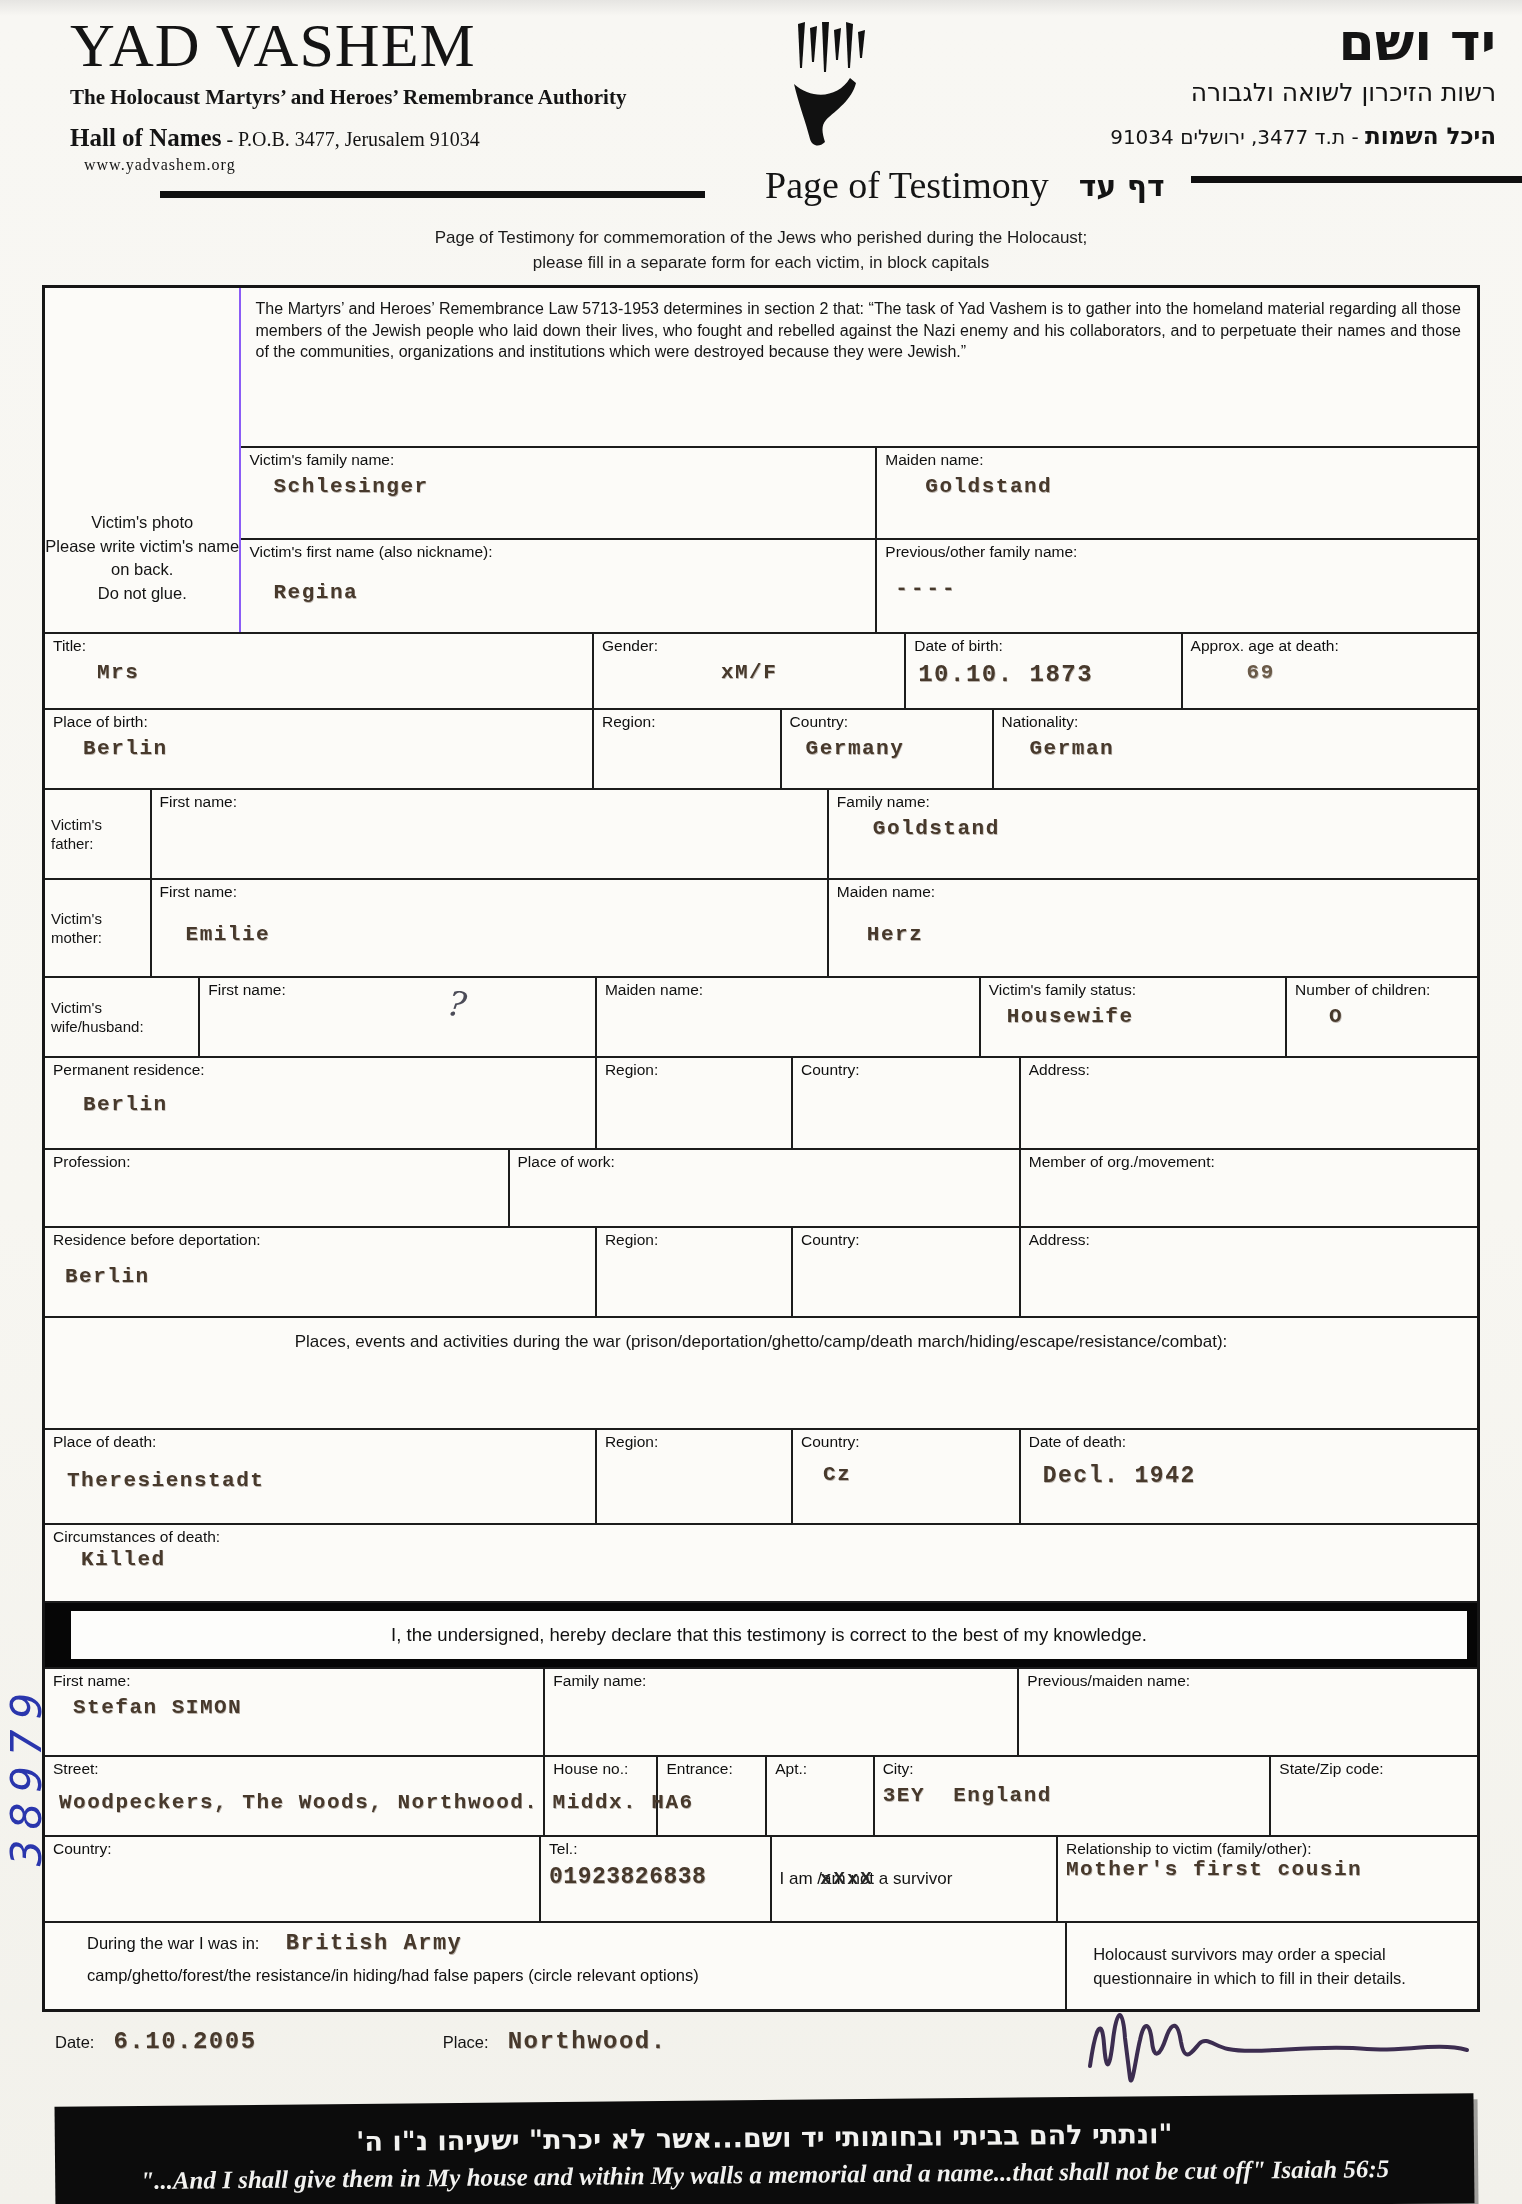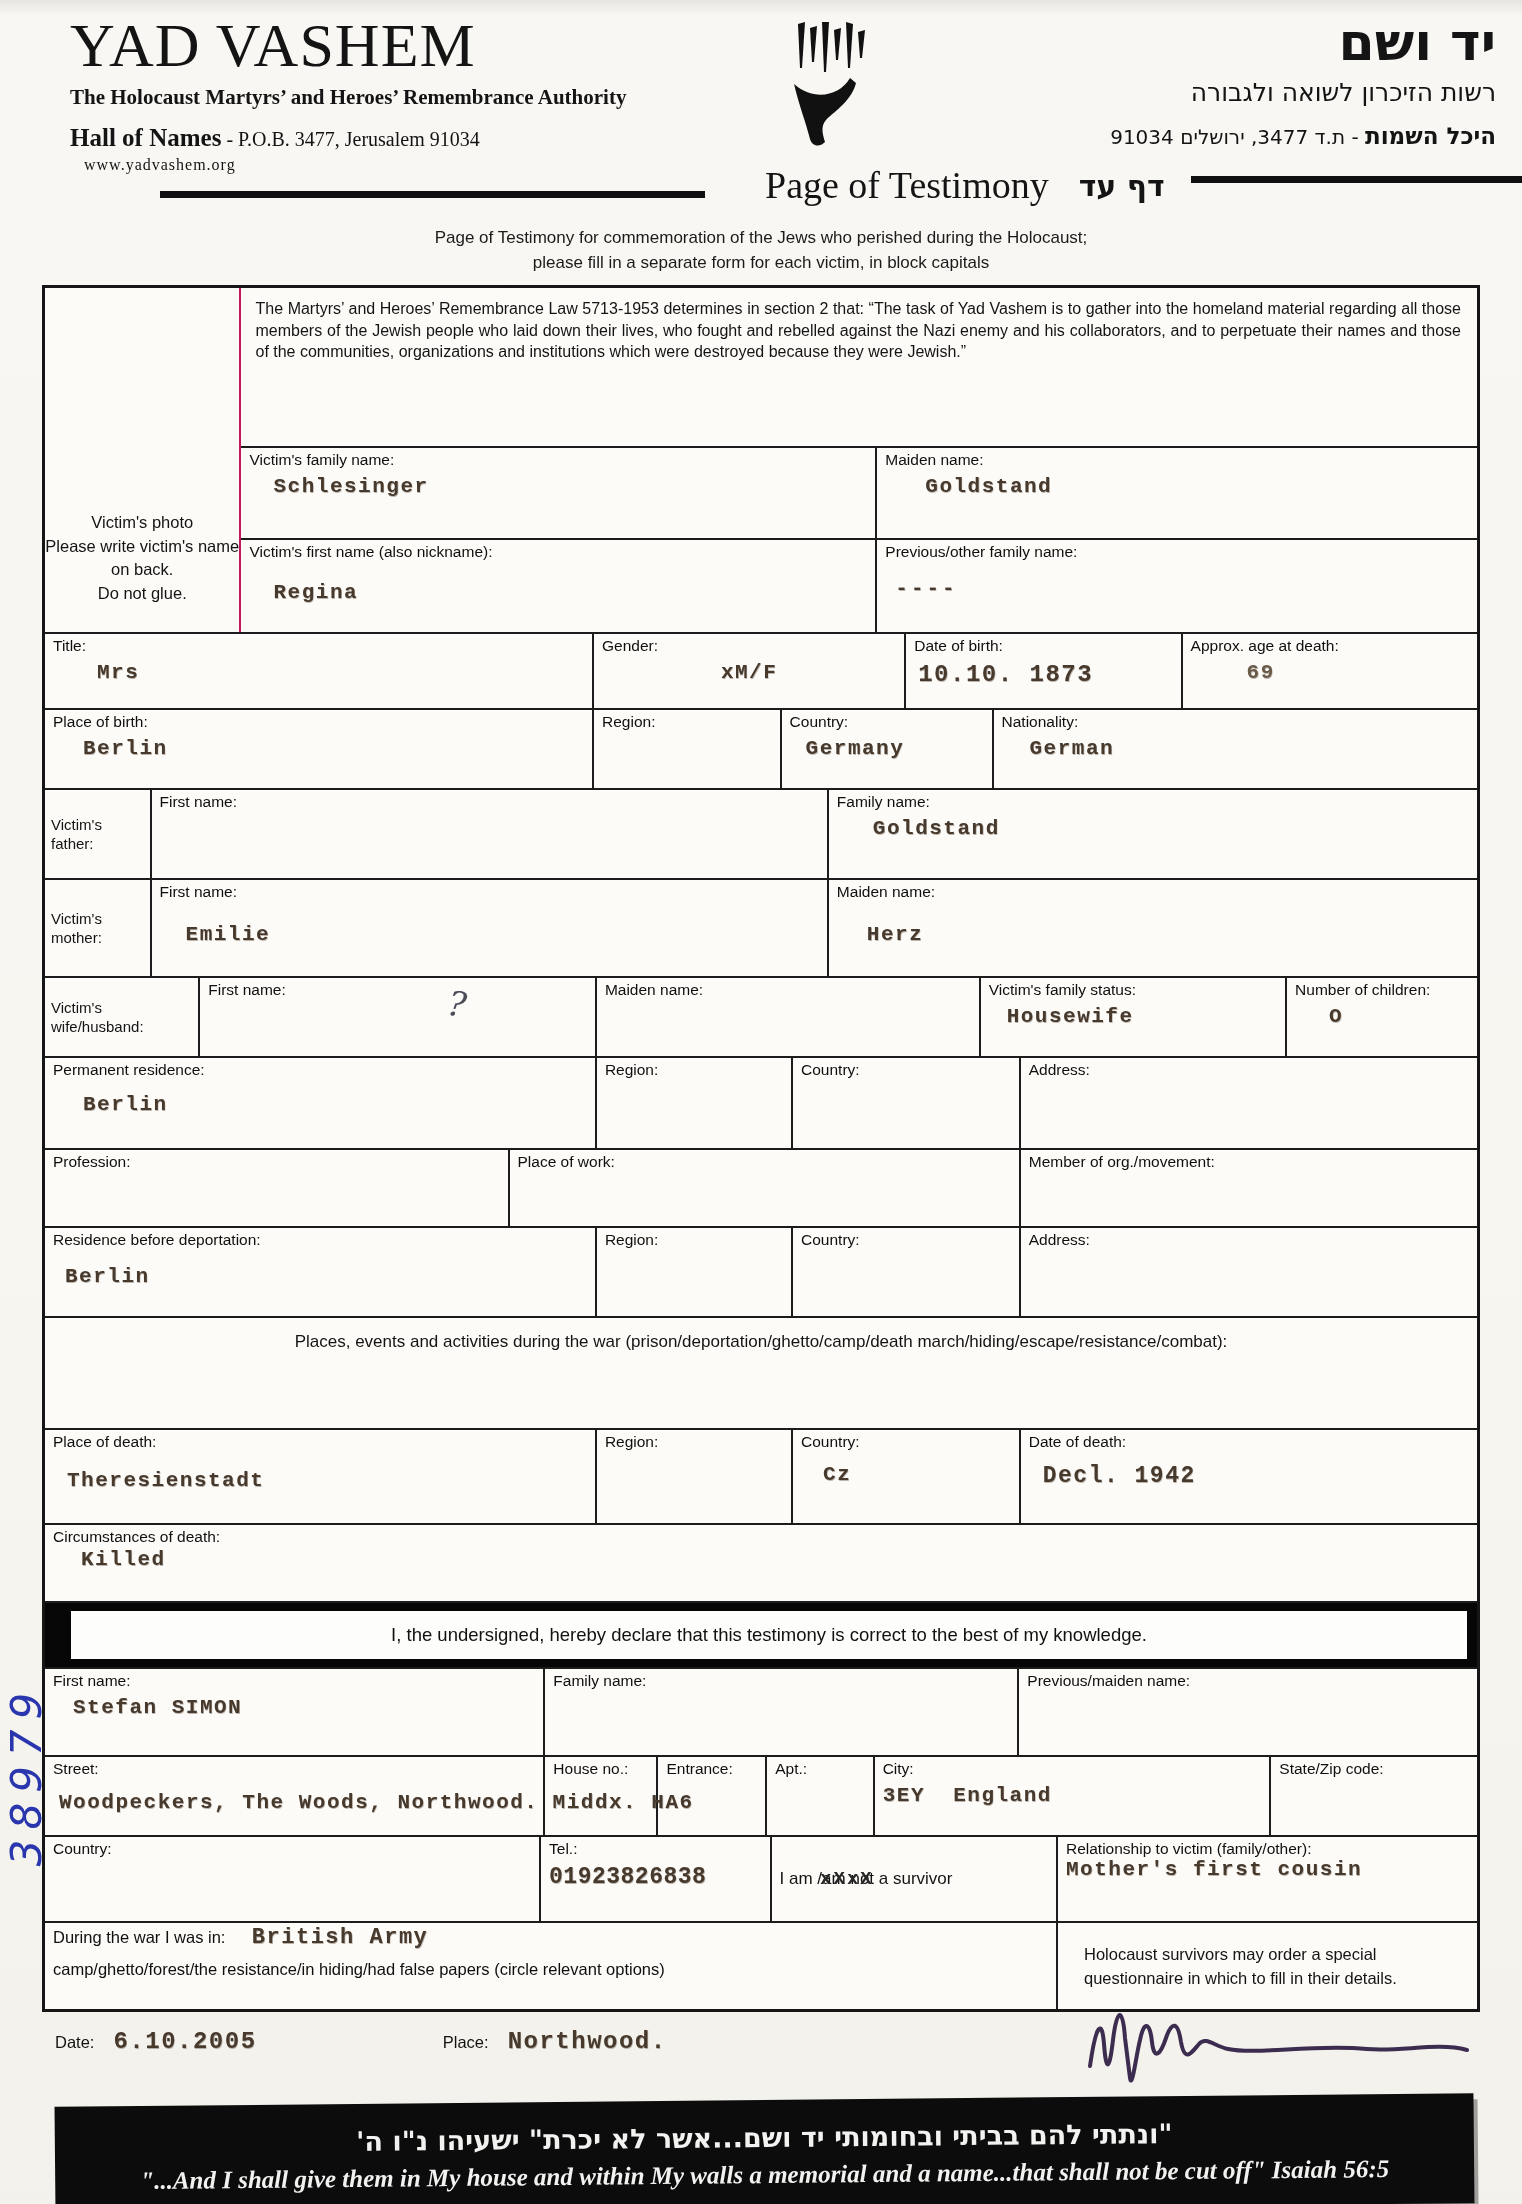--- a/index.html
+++ b/index.html
@@ -38,21 +38,21 @@
   .frow + .frow{border-top:2px solid #1c1c1c;}
   .cell{box-sizing:border-box;padding:3px 8px;position:relative;}
   .cell + .cell{border-left:2px solid #1c1c1c;}
   .lb{font-size:15.5px;color:#0f0f0f;}
   .tw{font-family:"Liberation Mono","DejaVu Sans Mono",monospace;font-weight:bold;font-size:21px;
       color:#47392c;letter-spacing:1.5px;text-shadow:0.6px 0.6px 0.4px rgba(66,50,36,0.35);}
   .val{display:block;margin-top:6px;}
   .side{display:flex;align-items:center;font-size:15px;line-height:1.3;padding-left:6px;}
 
   .photo-cell{width:13.6%;display:flex;align-items:flex-end;justify-content:center;text-align:center;
-      border-right:2px solid #be185d;padding-bottom:26px;font-size:16.5px;line-height:1.45;}
+      border-right:2px solid #8b5cf6;padding-bottom:26px;font-size:16.5px;line-height:1.45;}
   .rowA-right{width:86.4%;display:flex;flex-direction:column;}
   .law{height:158px;padding:10px 16px 0 14px;font-size:16px;line-height:1.33;text-align:justify;box-sizing:border-box;}
   .subrow{display:flex;border-top:2px solid #1c1c1c;box-sizing:border-box;}
   .subrow .cell:first-child{border-left:none;}
 
   .decl-row{background:#060606;padding:8px 10px 8px 26px;height:66px;box-sizing:border-box;}
   .decl-inner{background:#fdfdfb;height:100%;display:flex;align-items:center;justify-content:center;
       font-size:18.5px;color:#111;}
 
   .ovwrap{position:relative;display:inline-block;}
@@ -376,21 +376,21 @@
           <span class="ovwrap"><span>am n</span><span class="ovmarks">xXxX</span></span>
           <span>ot a survivor</span>
       </div>
       <div class="cell" style="width:29.4%;">
         <span class="lb">Relationship to victim (family/other):</span>
         <span class="val tw" style="margin-top:0;">Mother's first cousin</span>
       </div>
     </div>
 
     <div class="frow" style="height:88px;">
-      <div class="cell" style="width:70.6%;padding-top:2px;">
+      <div class="cell" style="width:70.6%;padding-top:8px;margin-left:34px;">
         <span class="lb" style="font-size:16.5px;">During the war I was in:</span>
         <span class="tw" style="margin-left:22px;font-size:22px;">British Army</span>
         <span class="lb" style="display:block;margin-top:10px;font-size:16.5px;">camp/ghetto/forest/the resistance/in hiding/had false papers (circle relevant options)</span>
       </div>
       <div class="cell note-cell" style="width:29.4%;">Holocaust survivors may order a special questionnaire in which to fill in their details.</div>
     </div>
 
   </div>
 
   <div class="sigrow">

